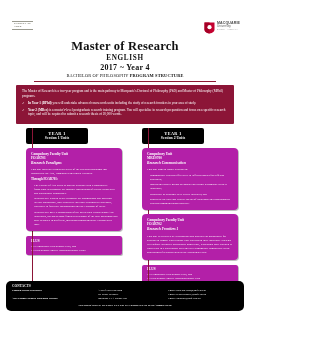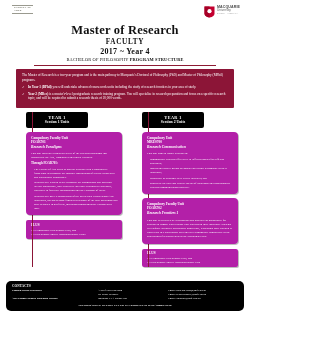--- a/index.html
+++ b/index.html
@@ -4,21 +4,21 @@
 <style>
   html,body{margin:0;padding:0;}
   body{
     width:250px;height:353px;
     background:#ffffff;
     font-family:"Liberation Serif", serif;
     color:#111;
     overflow:hidden;
     position:relative;
   }
-  .page{width:250px;height:327px;position:relative;box-sizing:border-box;padding:0 6px;}
+  .page{width:250px;height:327px;position:relative;box-sizing:border-box;padding:16px 6px;}
 
   
   .topbar{height:26px;position:relative;}
   .fac-logo{
     position:absolute;left:6px;top:5px;
     border-top:1px solid #9a9a8f;border-bottom:1px solid #9a9a8f;
     padding:1px 2px;line-height:1.05;
   }
   .fac-logo span{display:block;font-family:"Liberation Sans",sans-serif;font-size:2.4px;letter-spacing:.25px;color:#6e6e62;font-weight:bold;}
   .mq-logo{position:absolute;right:4px;top:4px;display:flex;align-items:center;gap:2px;}
@@ -119,21 +119,21 @@
       <span class="mq-text">
         <span class="mq1">MACQUARIE</span>
         <span class="mq2">University</span>
         <span class="mq3">SYDNEY - AUSTRALIA</span>
       </span>
     </div>
   </div>
 
   <div class="titles">
     <div class="t-main">Master of Research</div>
-    <div class="t-sub">FACULTY</div>
+    <div class="t-sub">ENGLISH</div>
     <div class="t-year">2017 ~ Year 4</div>
     <div class="t-struct"><span>BACHELOR OF PHILOSOPHY </span><b>PROGRAM STRUCTURE</b></div>
     <div class="rule"></div>
   </div>
 
   <div class="intro">
     <p>The Master of Research is a two-year program and is the main pathway to Macquarie's Doctoral of Philosophy (PhD) and Master of Philosophy (MPhil) programs.</p>
     <ul>
       <li>
         <span class="tick">✓</span><b>In Year 1 (BPhil)</b><span> you will undertake advanced coursework units including the study of research frontiers in your area of study.</span>

